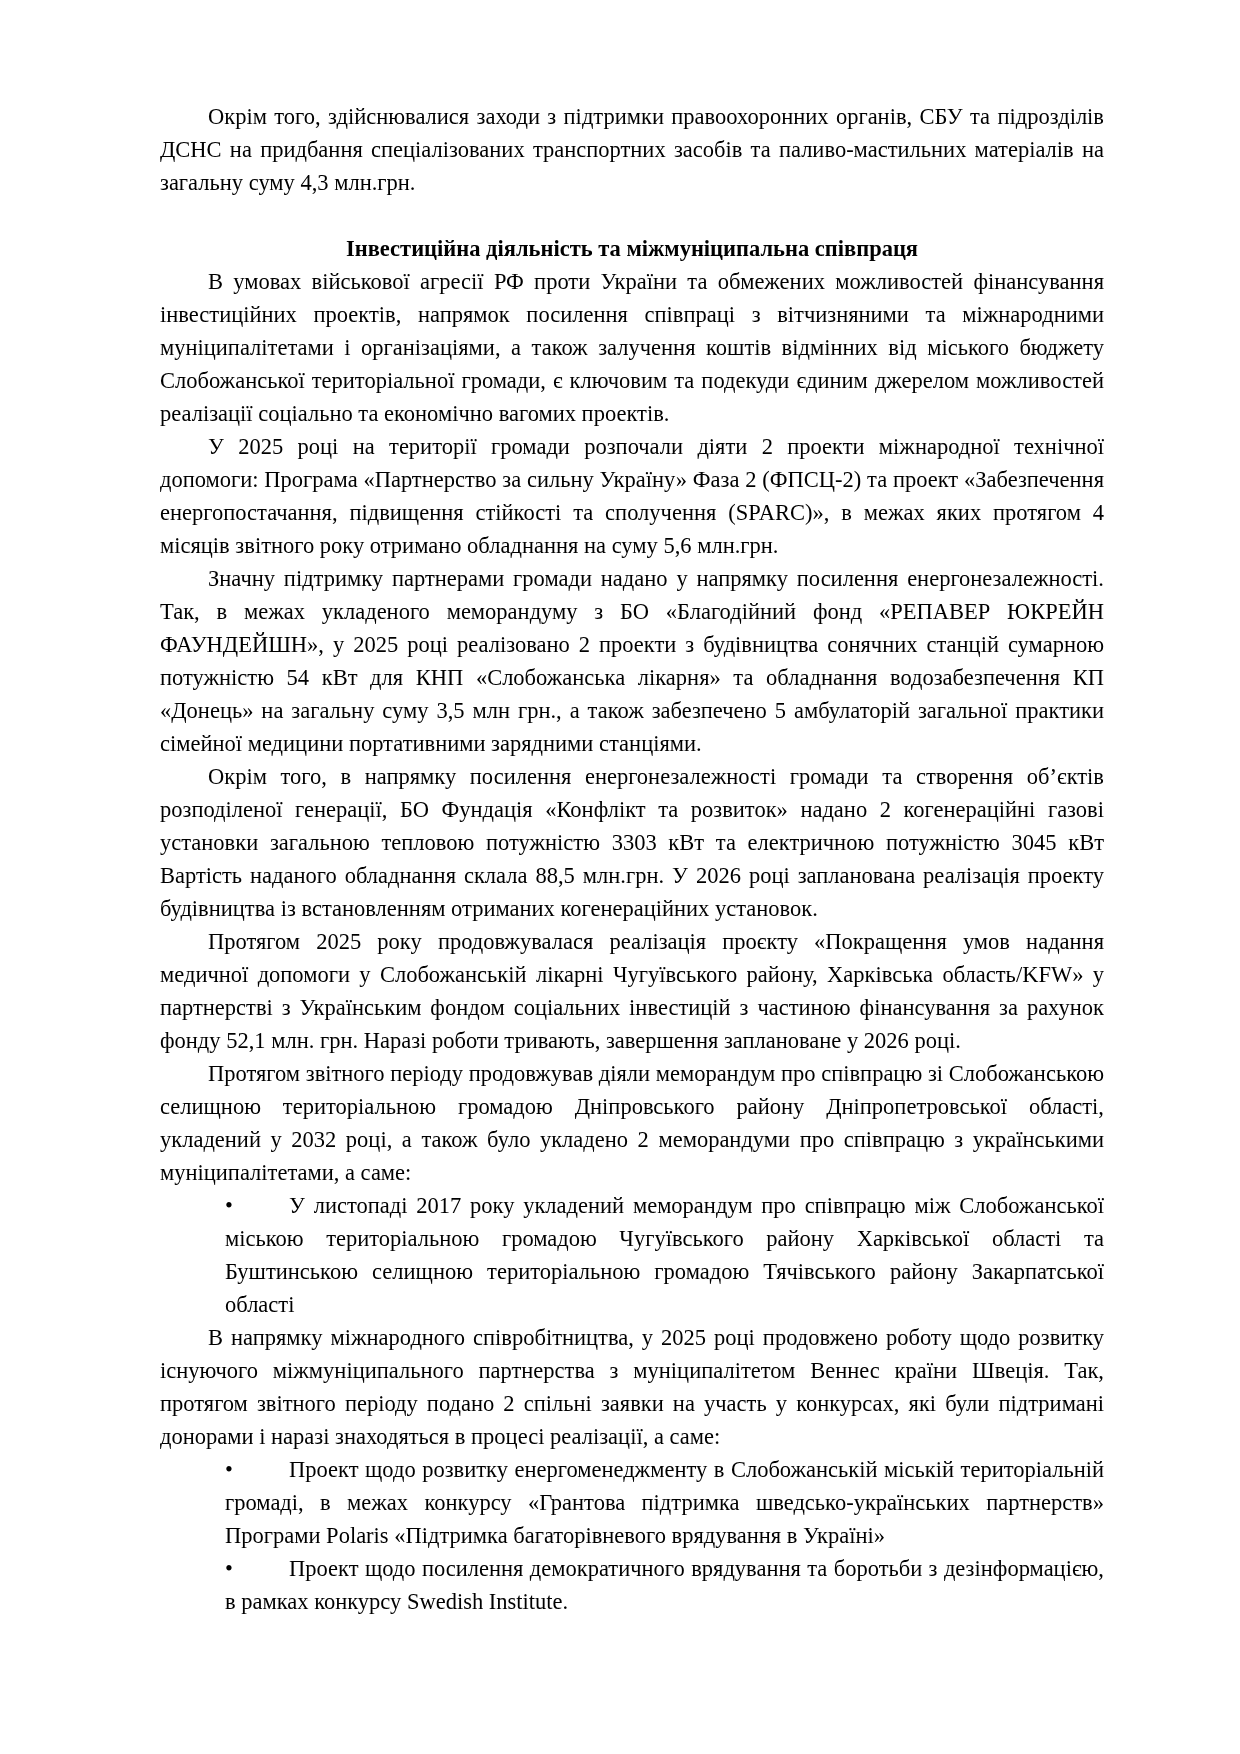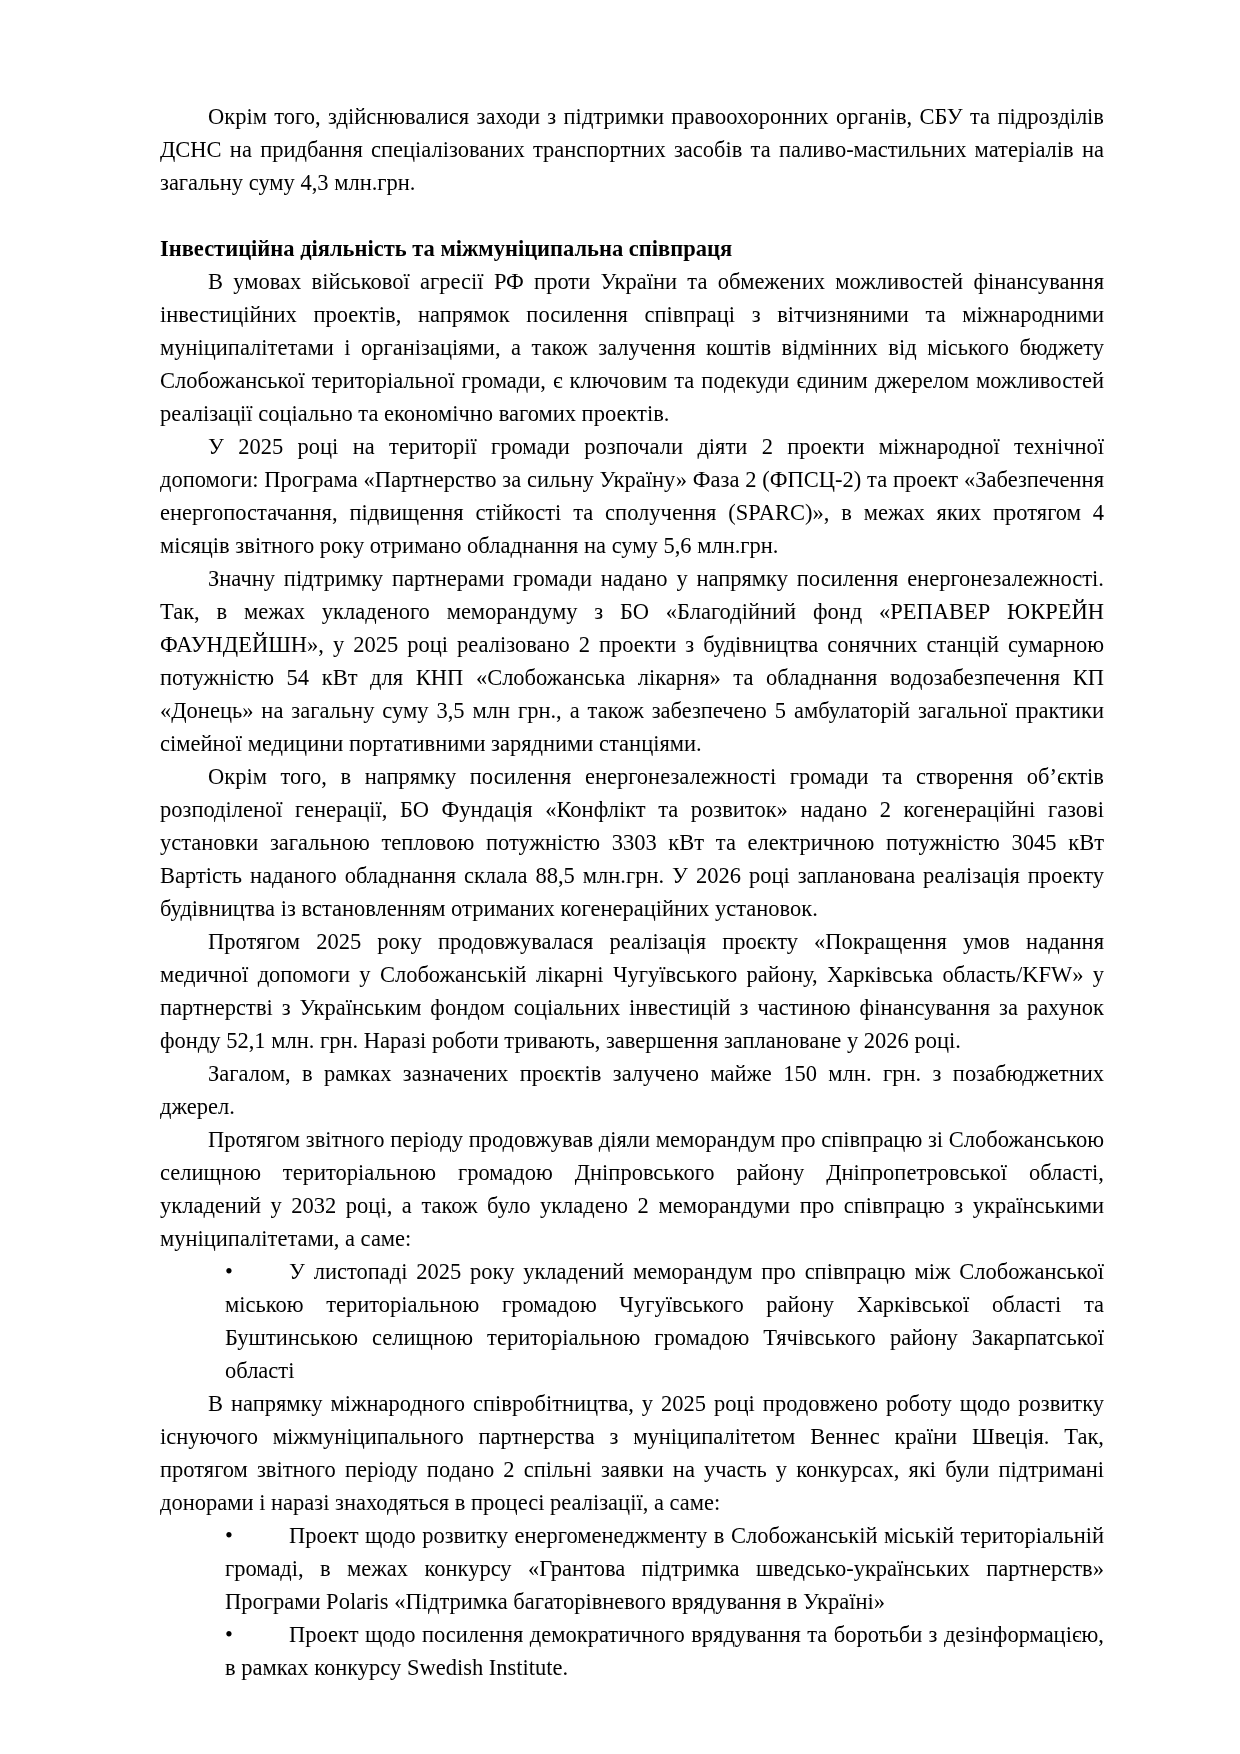--- a/index.html
+++ b/index.html
@@ -23,20 +23,21 @@
     line-height: 33px;
     text-align: justify;
   }
   .para {
     margin: 0;
     text-indent: 48px;
   }
   .heading {
     margin: 33px 0 0 0;
     text-indent: 0;
+    text-align: center;
     font-weight: bold;
   }
   .bullet-item {
     margin: 0 0 0 65px;
     text-indent: 0;
   }
   .bullet-char {
     display: inline-block;
     width: 20px;
   }
@@ -58,27 +59,26 @@
     <p class="para">В умовах військової агресії РФ проти України та обмежених можливостей фінансування інвестиційних проектів, напрямок посилення співпраці з вітчизняними та міжнародними муніципалітетами і організаціями, а також залучення коштів відмінних від міського бюджету Слобожанської територіальної громади,  є ключовим та подекуди єдиним джерелом можливостей реалізації соціально та економічно вагомих проектів.</p>
 
     <p class="para">У 2025 році на території громади розпочали діяти 2 проекти міжнародної технічної допомоги: Програма «Партнерство за сильну Україну» Фаза 2 (ФПСЦ-2) та проект «Забезпечення енергопостачання, підвищення стійкості та сполучення (SPARC)», в межах яких протягом 4 місяців звітного року отримано обладнання на суму 5,6 млн.грн.</p>
 
     <p class="para">Значну підтримку партнерами громади надано у напрямку посилення енергонезалежності. Так, в межах укладеного меморандуму з БО «Благодійний фонд «РЕПАВЕР ЮКРЕЙН ФАУНДЕЙШН», у 2025 році реалізовано 2 проекти з будівництва сонячних станцій сумарною потужністю 54 кВт для КНП «Слобожанська лікарня» та обладнання водозабезпечення КП «Донець» на загальну суму 3,5 млн грн., а також забезпечено 5 амбулаторій загальної практики сімейної медицини портативними зарядними станціями.</p>
 
     <p class="para">Окрім того, в напрямку посилення енергонезалежності громади та створення об’єктів розподіленої генерації, БО Фундація «Конфлікт та розвиток» надано 2 когенераційні газові установки загальною тепловою потужністю 3303 кВт та електричною потужністю 3045 кВт Вартість наданого обладнання склала 88,5 млн.грн. У 2026 році запланована реалізація проекту будівництва із встановленням отриманих когенераційних установок.</p>
 
     <p class="para">Протягом 2025 року продовжувалася реалізація  проєкту «Покращення умов надання медичної допомоги у Слобожанській лікарні Чугуївського району, Харківська область/KFW» у партнерстві з Українським фондом соціальних інвестицій з частиною фінансування за рахунок фонду 52,1 млн. грн. Наразі роботи тривають, завершення заплановане у 2026 році.</p>
 
-    <p class="para">Загалом, в рамках зазначених проєктів залучено майже 150 млн. грн. з позабюджетних джерел.</p>
 
     <p class="para">Протягом звітного періоду продовжував діяли меморандум про співпрацю зі Слобожанською селищною територіальною громадою Дніпровського району Дніпропетровської області, укладений у 2032 році, а також було укладено 2 меморандуми про співпрацю з українськими муніципалітетами, а саме:</p>
 
 
     <p class="para bullet-item">
-      <span class="bullet-char">•</span><span class="bullet-gap"></span><span>У листопаді 2025 року укладений меморандум про співпрацю між Слобожанської міською територіальною громадою Чугуївського району Харківської області та Буштинською селищною територіальною громадою Тячівського району Закарпатської області</span>
+      <span class="bullet-char">•</span><span class="bullet-gap"></span><span>У листопаді 2017 року укладений меморандум про співпрацю між Слобожанської міською територіальною громадою Чугуївського району Харківської області та Буштинською селищною територіальною громадою Тячівського району Закарпатської області</span>
     </p>
 
     <p class="para">В напрямку міжнародного співробітництва, у 2025 році продовжено роботу щодо розвитку існуючого міжмуніципального партнерства з муніципалітетом Веннес країни Швеція. Так, протягом звітного періоду подано 2 спільні заявки на участь у конкурсах, які були підтримані донорами і наразі знаходяться в процесі реалізації, а саме:</p>
 
     <p class="para bullet-item">
       <span class="bullet-char">•</span><span class="bullet-gap"></span><span>Проект щодо розвитку енергоменеджменту в Слобожанській міській територіальній громаді, в межах конкурсу «Грантова підтримка шведсько-українських партнерств» Програми Polaris «Підтримка багаторівневого врядування в Україні»</span>
     </p>
 
     <p class="para bullet-item">
       <span class="bullet-char">•</span><span class="bullet-gap"></span><span>Проект щодо посилення демократичного врядування та боротьби з дезінформацією, в рамках конкурсу Swedish Institute.</span>

